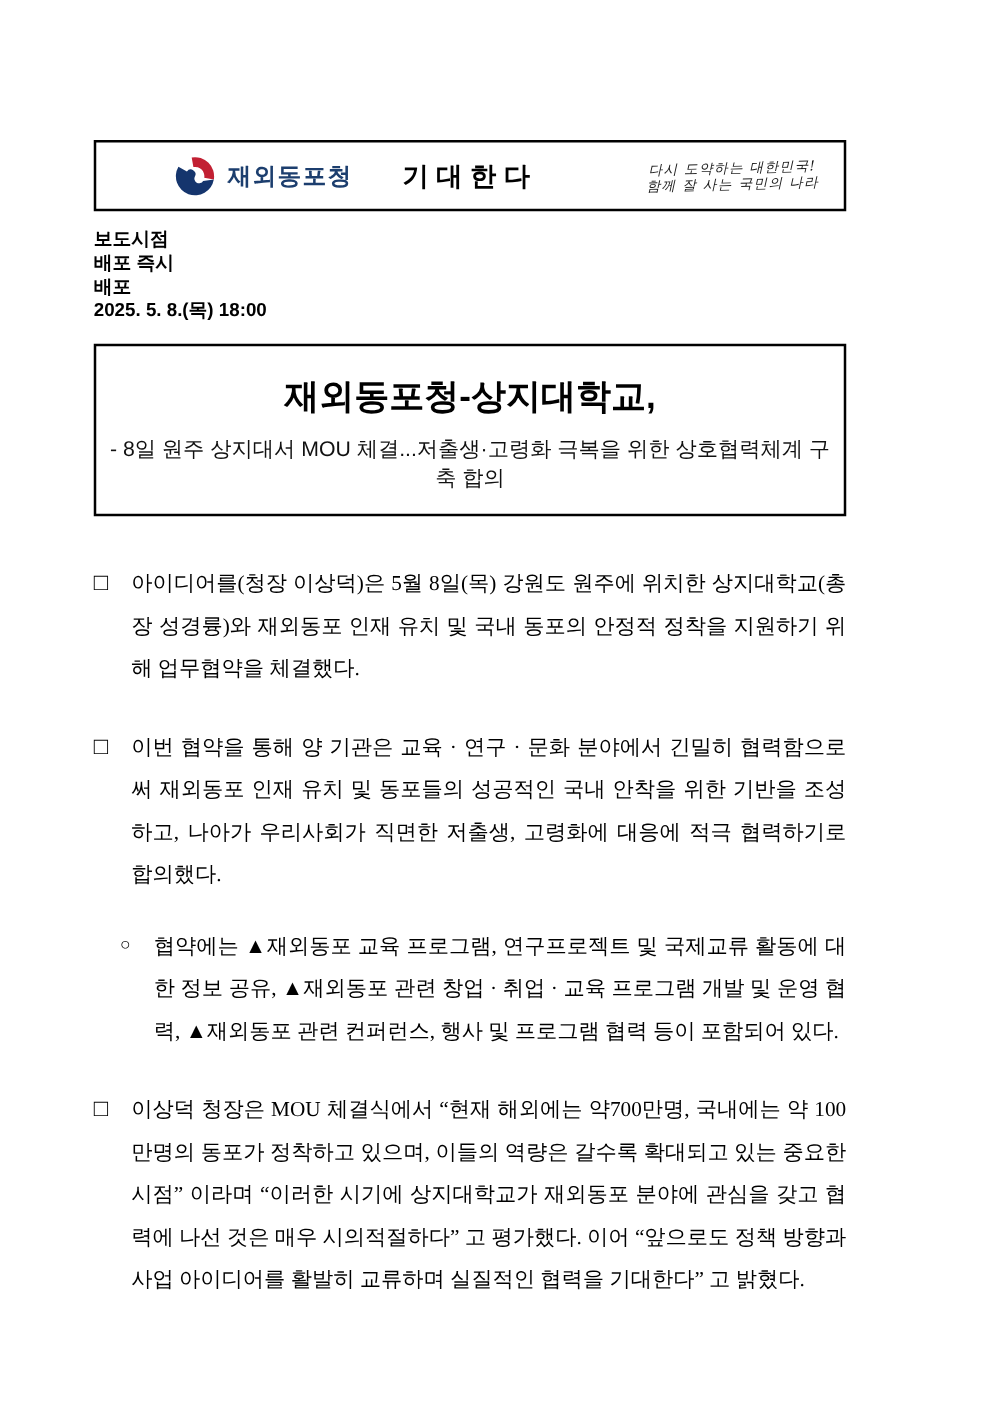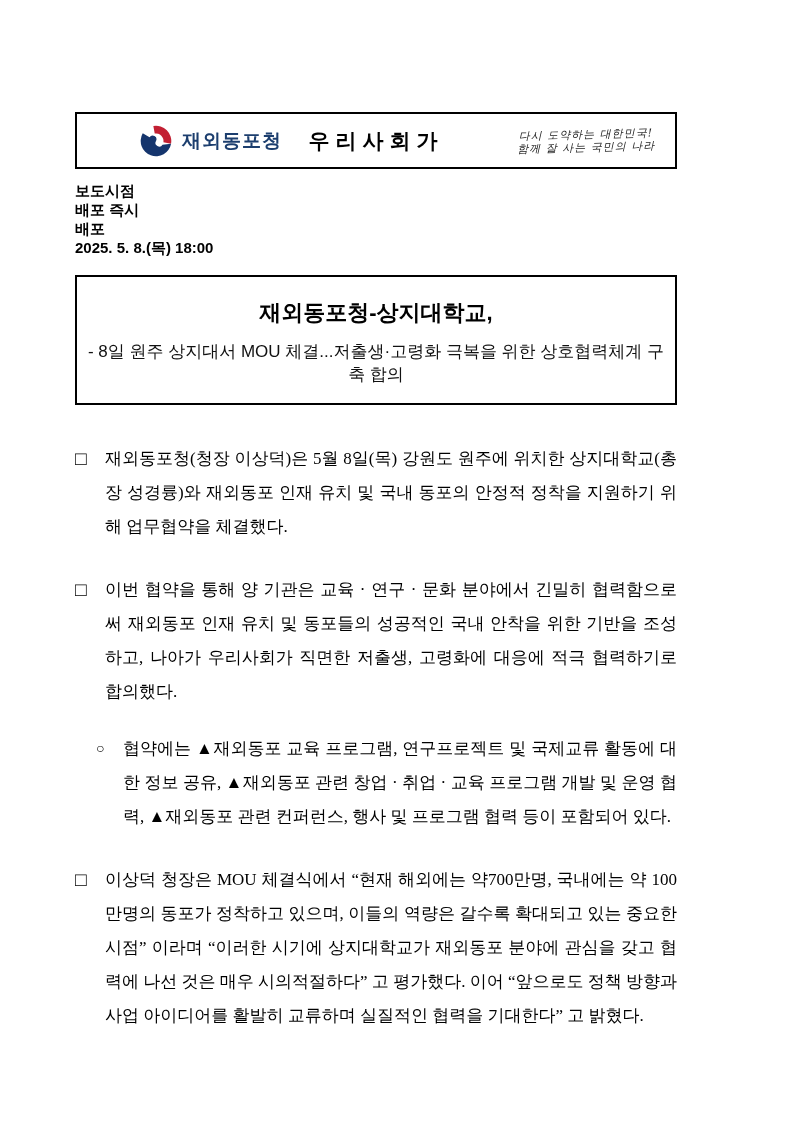--- a/index.html
+++ b/index.html
@@ -68,21 +68,21 @@
 
   
   .title-box {
     box-sizing: border-box;
     border: 2px solid #000;
     margin-top: 17px;
     padding: 21px 8px 17px 8px;
     text-align: center;
     font-family: "Liberation Sans", sans-serif;
   }
-  .title-line1 { font-size: 22px; font-weight: 700; }
+  .title-line1 { font-size: 28px; font-weight: 700; }
   .title-line2 { font-size: 21px; font-weight: 700; margin-top: 11px; letter-spacing: 0.3px; }
   .subtitle    { font-size: 17px; font-weight: 400; margin-top: 12px; color: #111; }
 
   
   .body-text {
     margin-top: 37px;
     font-size: 17px;
     line-height: 34px;
   }
   .para {
@@ -109,21 +109,21 @@
 <div class="page">
 
   <div class="header-box">
     <div class="logo">
       <svg class="logo-mark" viewBox="0 0 100 100" aria-hidden="true">
         <path d="M42.2 5.7 A45 45 0 0 1 94.3 57.8 L71.7 53.8 A22 22 0 0 0 46.2 28.3 Z" fill="#c22033"></path>
         <path d="M94.3 57.8 A45 45 0 1 1 11 27.5 L31 39 A11 11 0 0 1 50 50 A11 11 0 0 0 69.1 61 Z" fill="#15356d"></path>
       </svg>
       <span class="logo-text" style="color:#1c3e6e">재외동포청</span>
     </div>
-    <div class="doc-type">우리사회가</div>
+    <div class="doc-type">기대한다</div>
     <div class="slogan">
       <div>다시 도약하는 대한민국!</div>
       <div>함께 잘 사는 국민의 나라</div>
     </div>
   </div>
 
   <div class="release-row">
     <span class="timing-label">보도시점</span>
     <span class="timing-value">배포 즉시</span>
     <span class="dist-label">배포</span>
@@ -132,21 +132,21 @@
 
   <div class="title-box">
     <div class="title-line1">재외동포청-상지대학교,</div>
     <div class="subtitle">- 8일 원주 상지대서 MOU 체결...저출생·고령화 극복을 위한 상호협력체계 구축 합의</div>
   </div>
 
   <div class="body-text">
 
     <div class="para">
       <span class="bullet square">□</span>
-      <span class="ptext">재외동포청(청장 이상덕)은 5월 8일(목) 강원도 원주에 위치한 상지대학교(총장 성경륭)와 재외동포 인재 유치 및 국내 동포의 안정적 정착을 지원하기 위해 업무협약을 체결했다.</span>
+      <span class="ptext">아이디어를(청장 이상덕)은 5월 8일(목) 강원도 원주에 위치한 상지대학교(총장 성경륭)와 재외동포 인재 유치 및 국내 동포의 안정적 정착을 지원하기 위해 업무협약을 체결했다.</span>
     </div>
 
     <div class="para">
       <span class="bullet square">□</span>
       <span class="ptext">이번 협약을 통해 양 기관은 교육 · 연구 · 문화 분야에서 긴밀히 협력함으로써 재외동포 인재 유치 및 동포들의 성공적인 국내 안착을 위한 기반을 조성하고, 나아가 우리사회가 직면한 저출생, 고령화에 대응에 적극 협력하기로 합의했다.</span>
     </div>
 
     <div class="para sub">
       <span class="bullet circle">○</span>
       <span class="ptext">협약에는 ▲재외동포 교육 프로그램, 연구프로젝트 및 국제교류 활동에 대한 정보 공유, ▲재외동포 관련 창업 · 취업 · 교육 프로그램 개발 및 운영 협력, ▲재외동포 관련 컨퍼런스, 행사 및 프로그램 협력 등이 포함되어 있다.</span>

